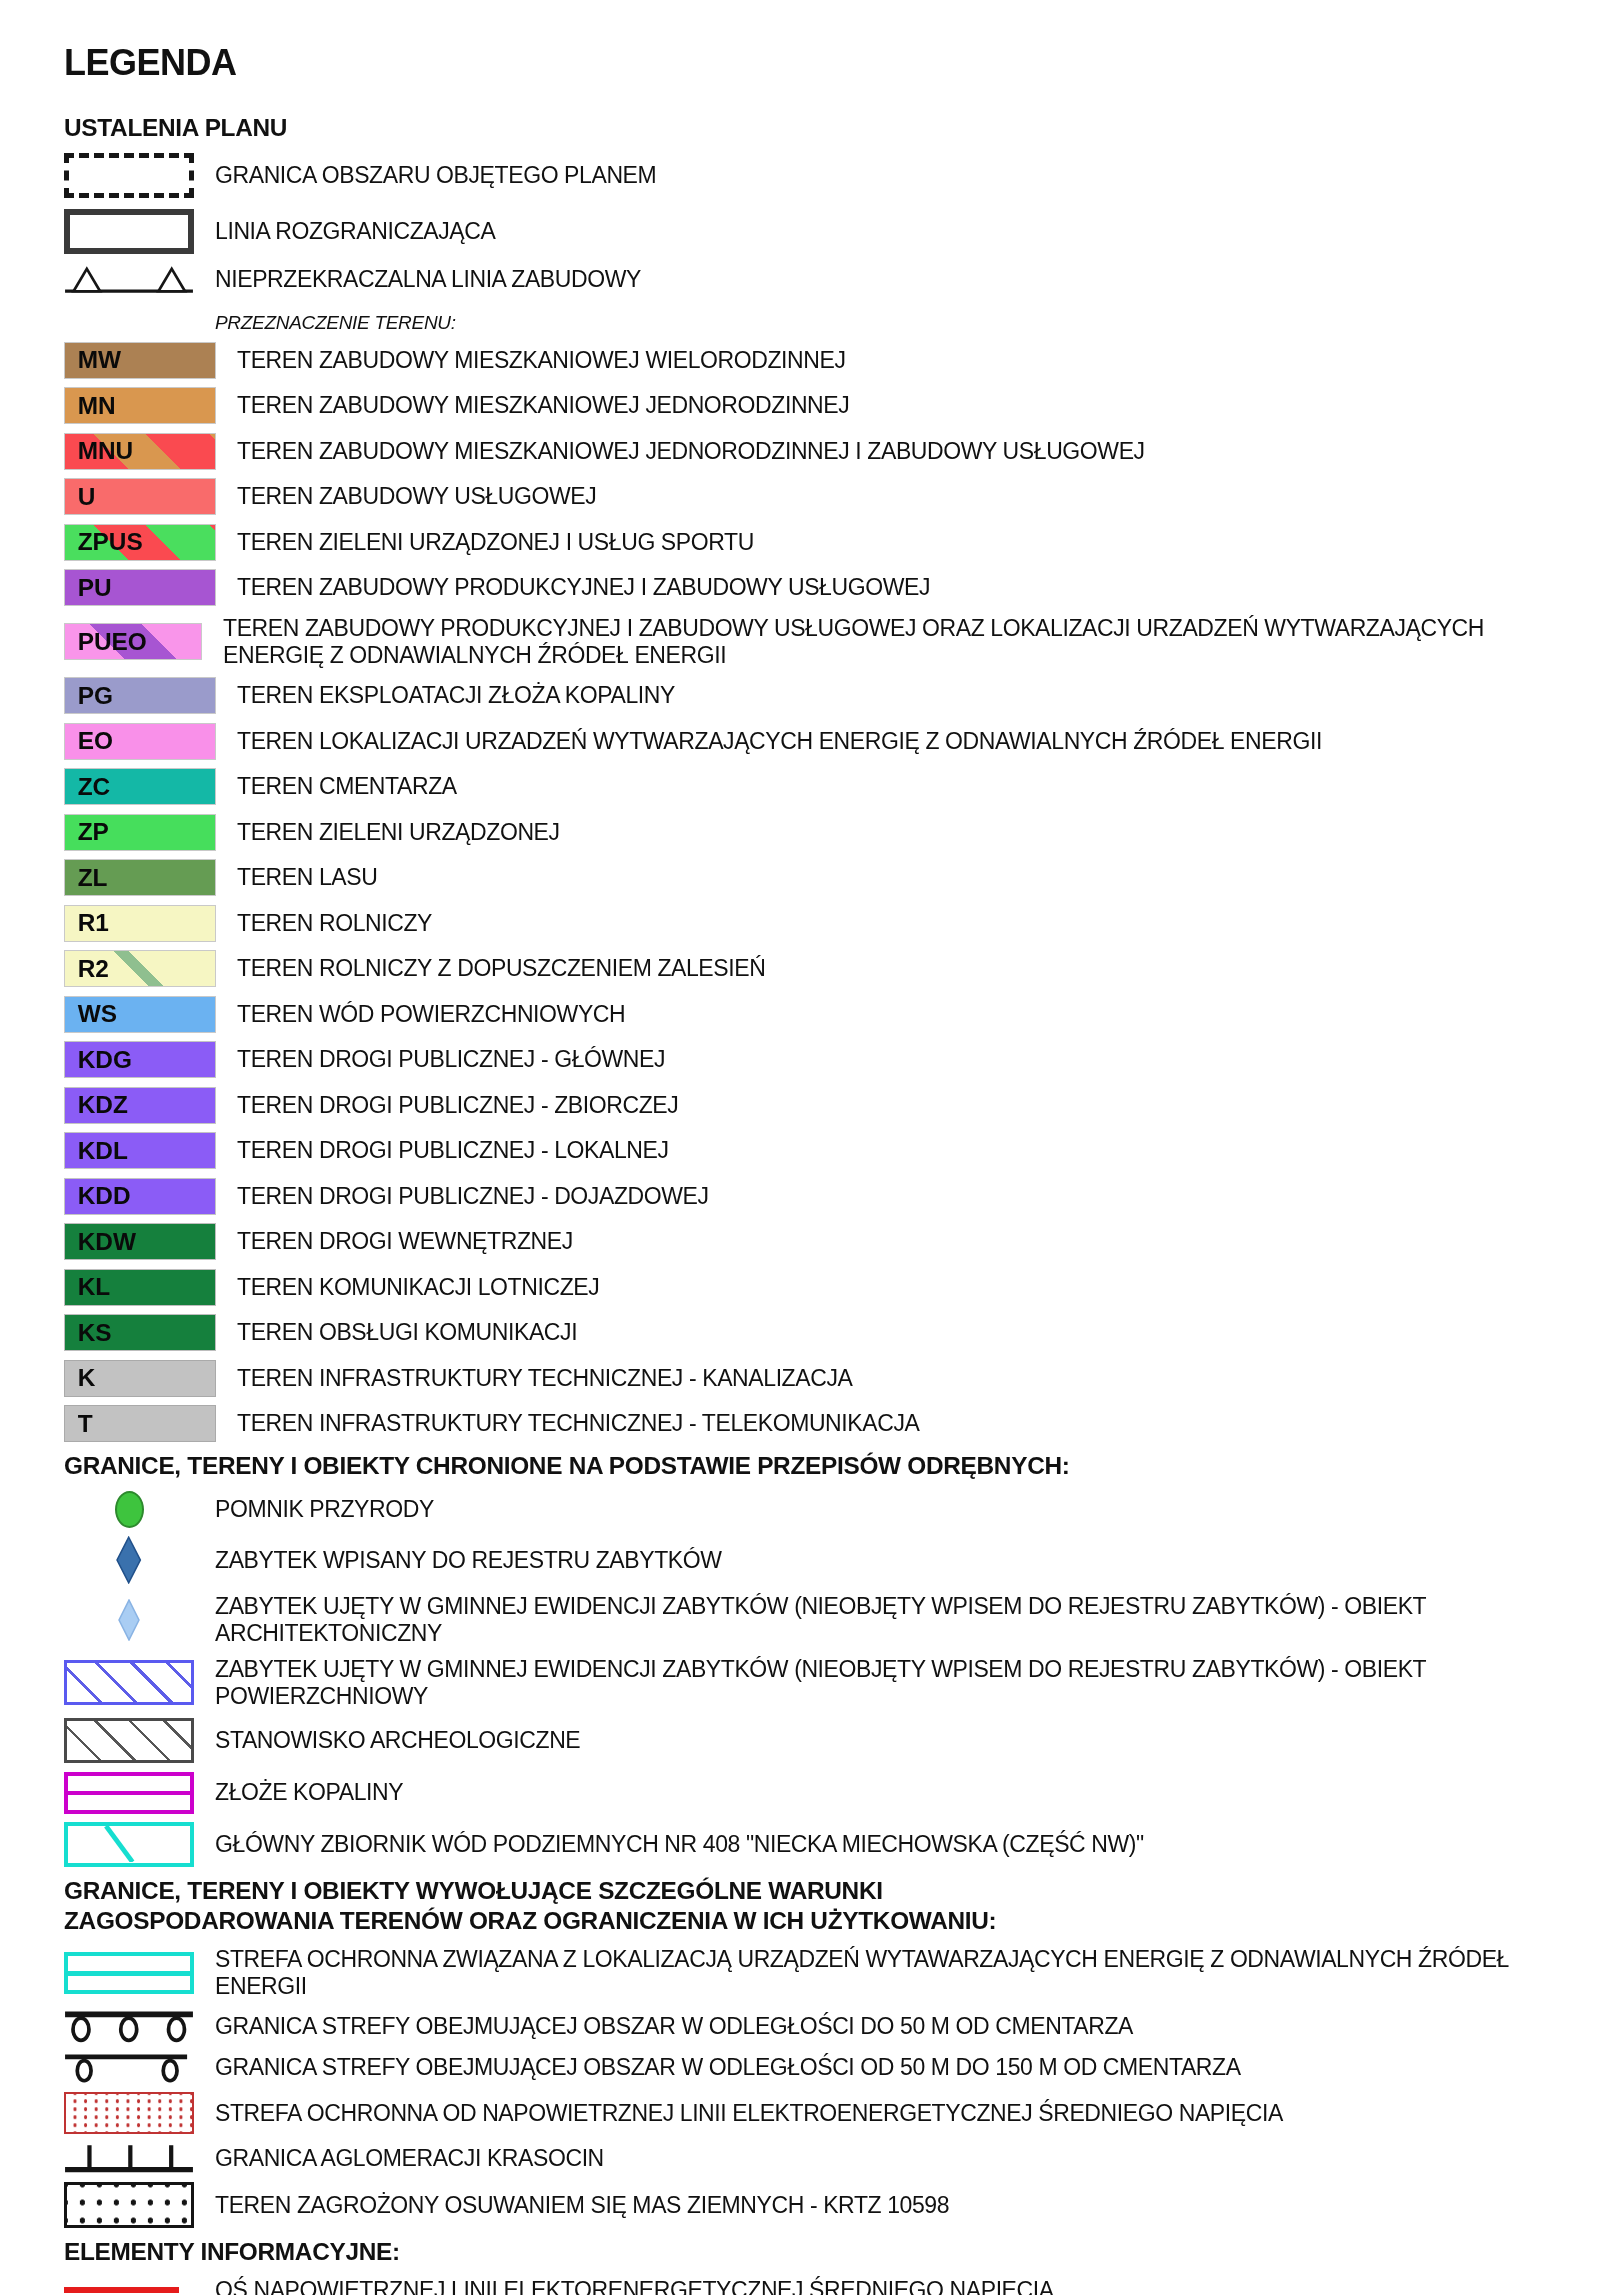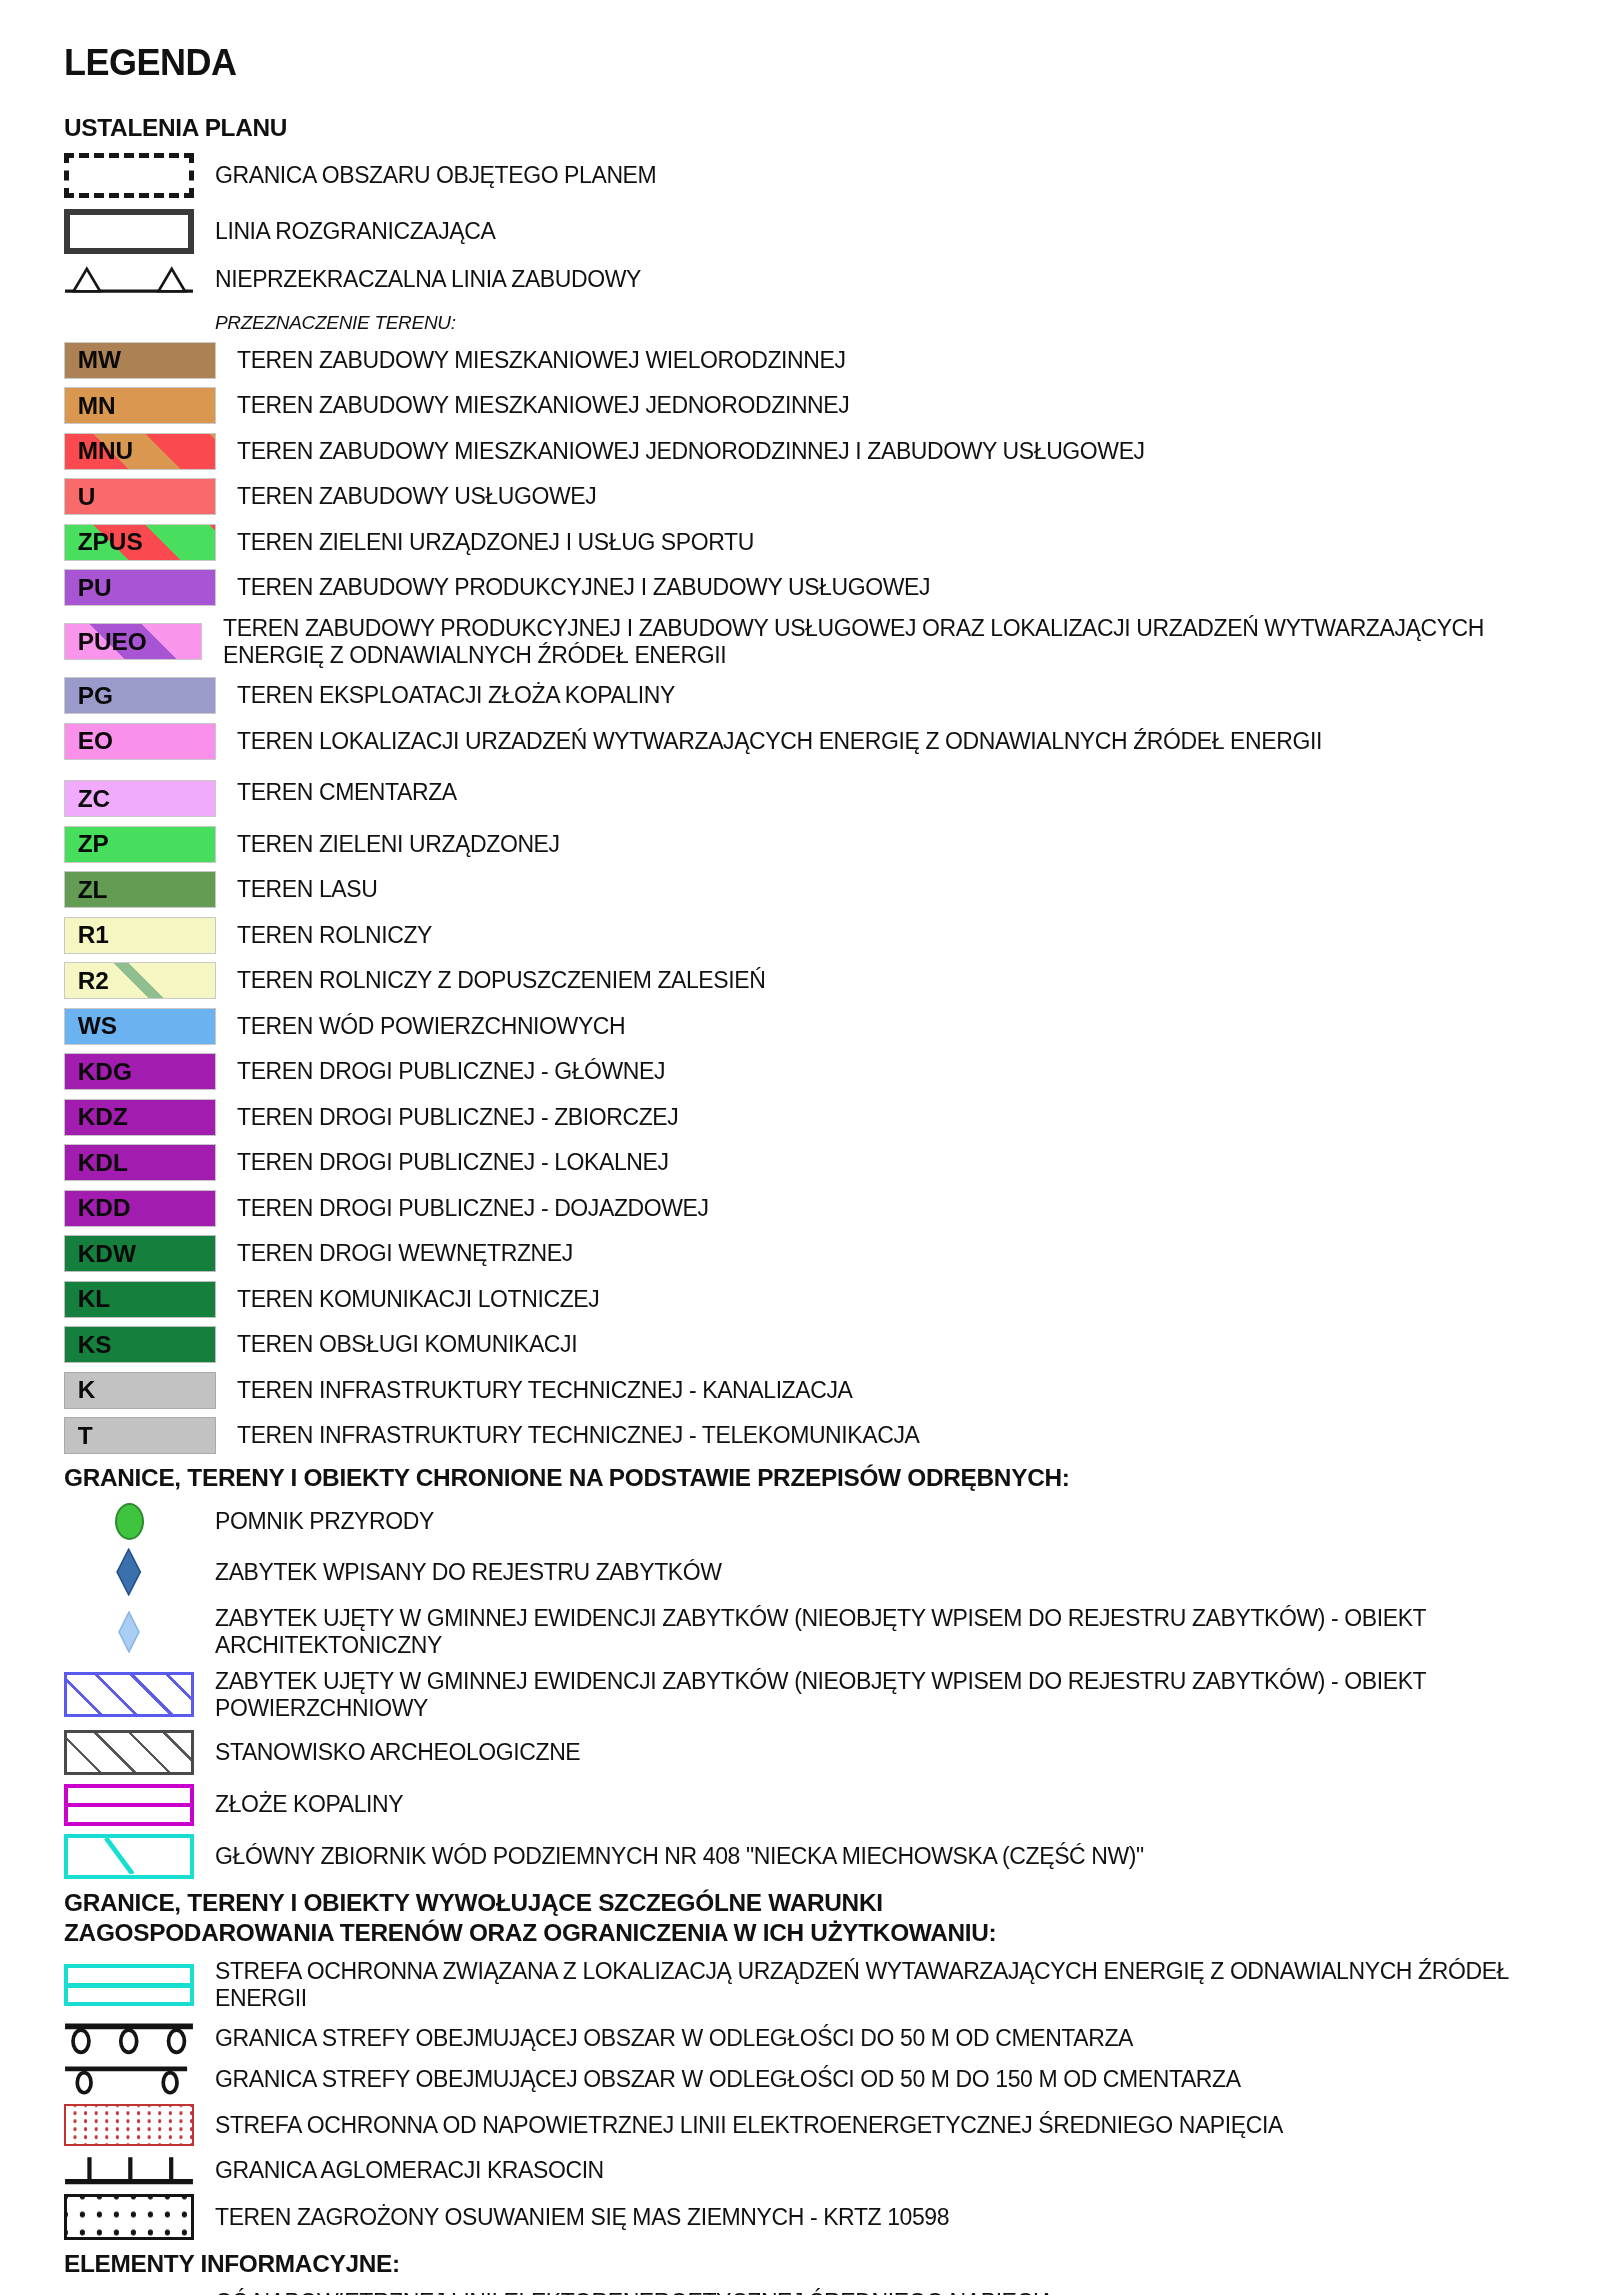--- a/index.html
+++ b/index.html
@@ -23,27 +23,27 @@
   .code{font-weight:bold;font-size:24.4px;color:#0a0a0a;}
   .sw-mw{background:#ac8153;}
   .sw-mn{background:#d9974f;}
   .sw-mnu{background:repeating-linear-gradient(45deg,#fa4a50 0 45px,#d9974f 45px 82px);}
   .sw-u{background:#f96b6b;}
   .sw-zpus{background:repeating-linear-gradient(45deg,#4ade5e 0 45px,#fa4a50 45px 82px);}
   .sw-pu{background:#a755d2;}
   .sw-pueo{background:repeating-linear-gradient(45deg,#f995ea 0 42px,#a755d2 42px 79px);}
   .sw-eo{background:#f990e9;}
   .sw-pg{background:#9a9bcb;}
-  .sw-zc{background:#f0abfc;margin-top:12px;}
+  .sw-zc{background:#14b8a6;}
   .sw-zp{background:#46de5c;}
   .sw-zl{background:#659c53;}
   .sw-r1{background:#f6f6c3;}
   .sw-r2{background:linear-gradient(45deg,#f6f6c3 0 45%,#8fbf8f 45% 53%,#f6f6c3 53% 100%);}
   .sw-ws{background:#6bb2f1;}
-  .sw-road{background:#a21caf;border:1.6px solid #c4c4c4;}
+  .sw-road{background:#8b5cf6;border:1.6px solid #c4c4c4;}
   .sw-gray{background:#15803d;border:1.6px solid #bdbdbd;}
   .sw-dark{background:#c2c2c2;border:1.6px solid #aaaaaa;}
   
   .sym-ellipse{width:29px;height:37px;border-radius:50%;background:#3ec43e;border:2.6px solid #2d8a2d;box-sizing:border-box;}
   .sym-hatch{box-sizing:border-box;width:130px;height:45px;}
   .hatch-blue{border:3.7px solid #5a5af0;background:repeating-linear-gradient(45deg,#fff 0 22px,#5d5de8 22px 25px);}
   .hatch-gray{border:3.7px solid #4a4a4a;background:repeating-linear-gradient(45deg,#fff 0 22px,#565656 22px 24.4px);}
   .sym-mid{box-sizing:border-box;width:130px;height:42px;background:#fff;position:relative;}
   .mid-magenta{border:4.2px solid #cc00cc;}
   .mid-magenta::after{content:"";position:absolute;left:0;right:0;top:50%;height:4.2px;margin-top:-2.1px;background:#cc00cc;}

